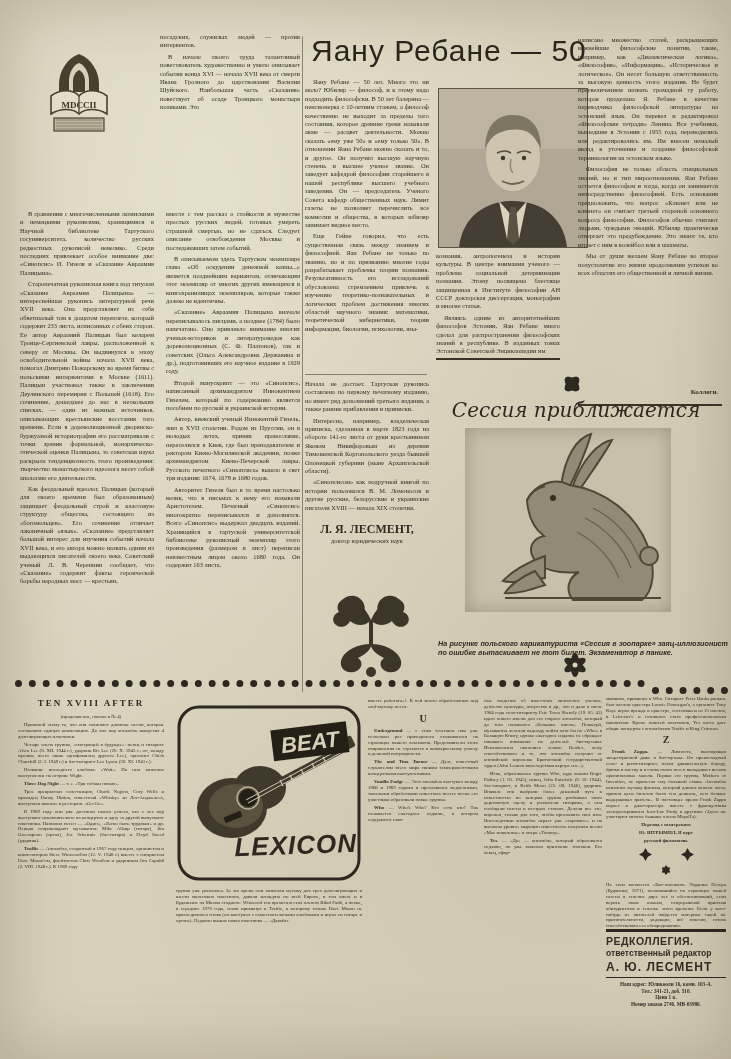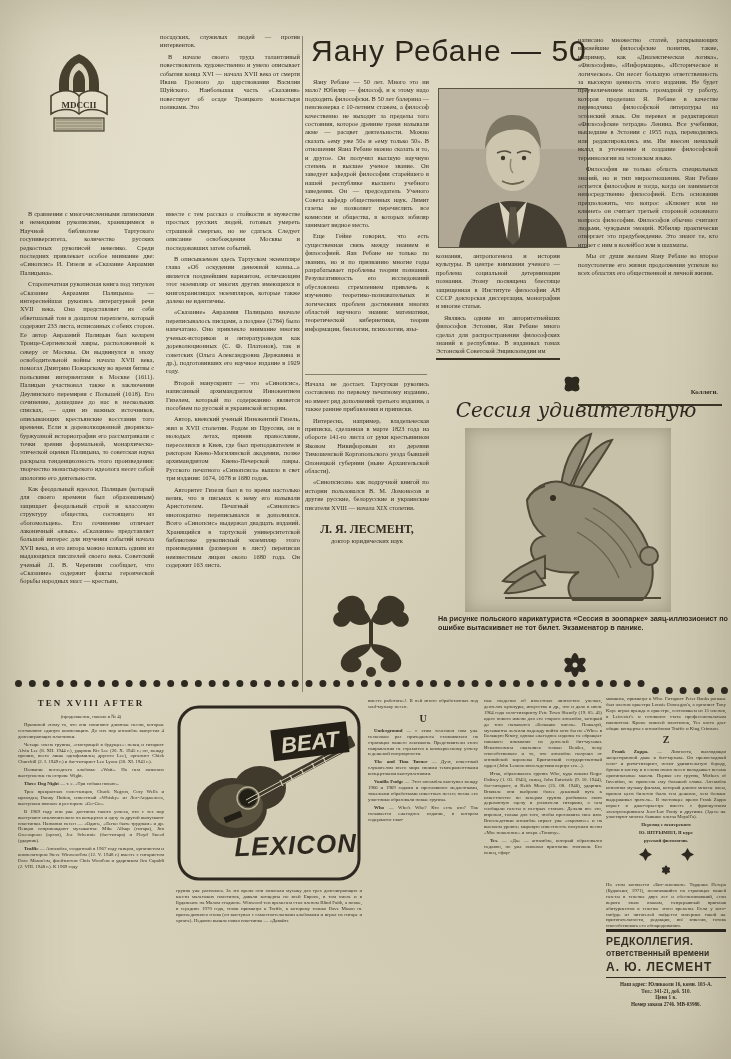--- a/index.html
+++ b/index.html
@@ -43,23 +43,23 @@
   .ten-years{
     position:absolute;left:18px;top:698px;width:146px;text-align:center;
     font-family:"Liberation Serif", serif;font-weight:bold;font-size:9px;
     letter-spacing:2px;color:#2e2920;
   }
   .byline{position:absolute;left:305px;top:522px;width:124px;text-align:center;}
   .byline .nm{font-weight:bold;font-size:12px;}
   .byline .rl{font-size:6.5px;}
   .signature{text-align:right;font-weight:bold;font-size:6.8px;padding-right:10px;}
   .caption{
-    position:absolute;left:438px;top:614px;width:290px;
+    position:absolute;left:438px;top:639px;width:290px;
     font-family:"Liberation Sans", sans-serif;font-weight:bold;
-    font-size:7.2px;line-height:9px;text-align:justify;color:#2e2920;
+    font-size:7.2px;line-height:9px;text-align:justify;color:#2e2920;font-style:italic;
   }
   .footer-block{margin-top:0;}
   .footer-block .ed{font-family:"Liberation Sans", sans-serif;font-weight:bold;font-size:10.5px;letter-spacing:.5px;margin:3px 0 1px;}
   .footer-block .role{font-family:"Liberation Sans", sans-serif;font-weight:bold;font-size:8.5px;margin:1px 0;}
   .footer-block .name{font-family:"Liberation Sans", sans-serif;font-weight:bold;font-size:12px;letter-spacing:1px;margin:2px 0 3px;}
   .footer-block .addr{font-weight:bold;font-size:5.2px;line-height:6.6px;text-align:center;}
   .orn-row{display:flex;justify-content:space-around;align-items:center;margin:2px 0 1px;}
 </style>
 </head>
 <body>
@@ -169,21 +169,21 @@
   <div class="abs" style="left:557px;top:370px;width:30px;height:28px;">
     <svg width="30" height="28" viewBox="0 0 30 28">
       <g fill="#2e2920" transform="translate(15,14)">
         <ellipse rx="5" ry="9" transform="rotate(45)"></ellipse>
           <ellipse rx="5" ry="9" transform="rotate(135)"></ellipse>
         <ellipse rx="5" ry="9" transform="rotate(225)"></ellipse>
           <ellipse rx="5" ry="9" transform="rotate(315)"></ellipse>
       </g>
     </svg>
   </div>
-  <div class="session-title">Сессия удивительную</div>
+  <div class="session-title">Сессия приближается</div>
 
   <div class="abs" style="left:465px;top:428px;width:206px;height:184px;background:#c7c1a9;box-shadow:inset 0 0 18px rgba(80,70,45,.35);">
     <svg width="206" height="184" viewBox="0 0 206 184">
       <g stroke="#4e4837" stroke-width="2" fill="#918a74">
         <path d="M96,58 C100,28 112,10 126,6 C121,25 112,43 104,60 Z"></path>
         <path d="M107,60 C117,31 134,14 147,12 C138,29 122,50 112,66 Z"></path>
         <path d="M62,72 C70,56 90,49 104,57 C140,62 170,86 182,116 C192,142 188,164 177,172 L108,172 C100,162 103,150 114,144 C94,146 76,142 69,131 C62,120 68,110 79,108 C68,100 63,86 62,72 Z"></path>
         <path d="M80,128 C62,134 46,144 38,153 C50,156 66,153 80,150 Z"></path>
         <path d="M70,143 C56,149 44,158 40,165 C54,166 68,161 80,157 Z"></path>
         <circle cx="184" cy="128" r="9"></circle>
@@ -294,21 +294,21 @@
             <ellipse rx="4.5" ry="12" transform="rotate(120)"></ellipse>
         </g>
       </svg>
     </div>
 
     <div class="petit" style="text-align:justify;">На этом кончается «Бит-лексикон» Тардоша Петера (Будапешт, 1971), печатавшийся на страницах нашей газеты в течение двух лет и обеспечивавший, если верить злым языкам, непрерывный приплыв абитуриентов в течение этого времени. Если у кого-нибудь из читателей найдется материал такой же притягательности, редакция, всё взвесив, готова способствовать его обнародованию.</div>
 
     <div class="footer-block">
       <div style="height:3px;background:#2e2920;"></div>
       <div class="ed">РЕДКОЛЛЕГИЯ.</div>
-      <div class="role">ответственный времени</div>
+      <div class="role">ответственный редактор</div>
       <div class="name">А. Ю. ЛЕСМЕНТ</div>
       <div style="height:1px;background:#2e2920;margin:2px 0 3px;"></div>
       <div class="addr">Наш адрес: Юликооли 16, комн. 103-А.</div>
       <div class="addr">Тел.: 341-21, доб. 510.</div>
       <div class="addr">Цена 1 к.</div>
       <div class="addr">Номер заказа 2746. МВ-03986.</div>
     </div>
   </div>
 
 </div>

